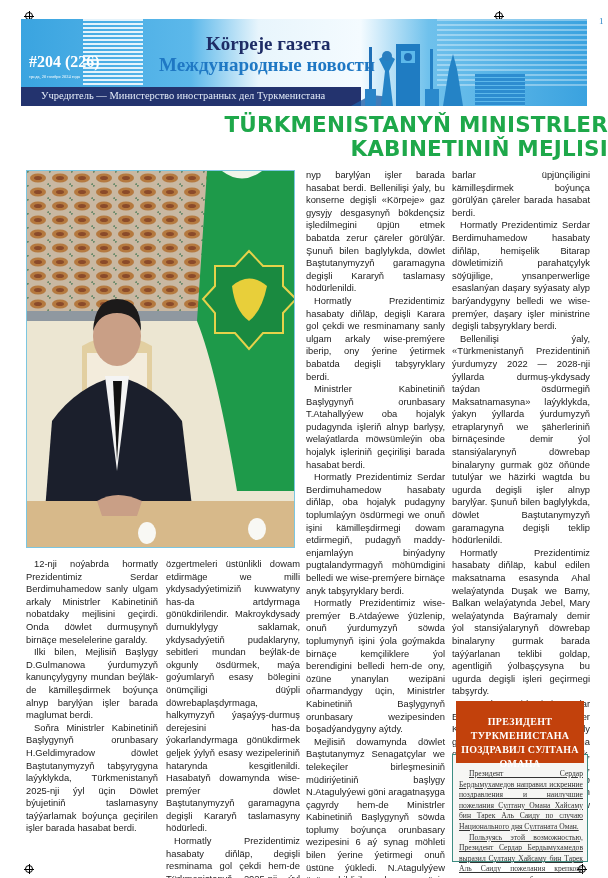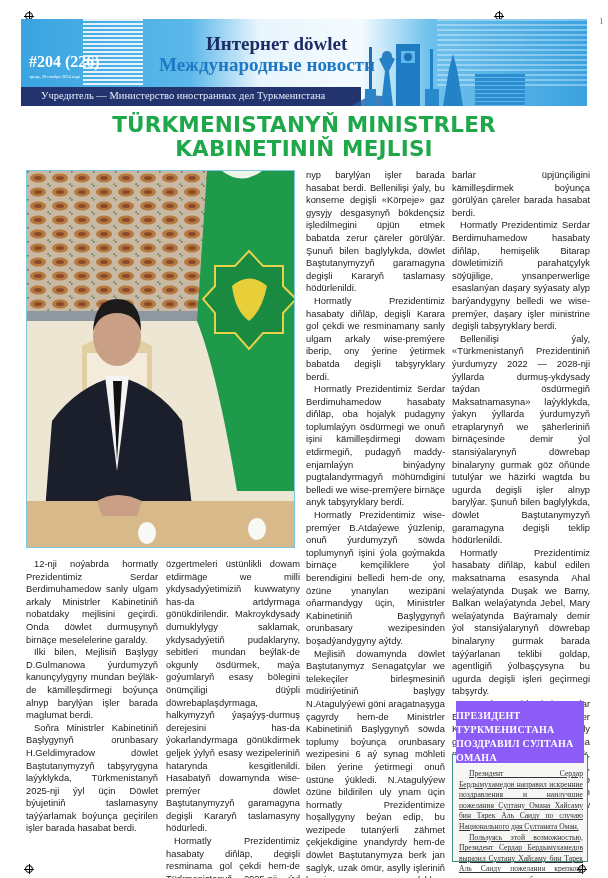--- a/index.html
+++ b/index.html
@@ -14,32 +14,32 @@
   .masthead .stripes { position: absolute; left: 62px; top: 0; width: 60px; height: 68px; background: repeating-linear-gradient(180deg, rgba(255,255,255,0.85) 0 2px, rgba(255,255,255,0) 2px 4px); }
   .masthead .stripes2 { position: absolute; right: 0; top: 0; width: 150px; height: 68px; background: repeating-linear-gradient(180deg, rgba(255,255,255,0.35) 0 2px, rgba(255,255,255,0) 2px 5px); }
   .issue { position: absolute; left: 8px; top: 34px; font-family: "Liberation Serif", serif; font-weight: bold; font-size: 16px; color: #ffffff; }
   .issue-date { position: absolute; left: 8px; top: 55px; font-family: "Liberation Serif", serif; font-size: 4.5px; color: #ffffff; }
   .title1 { position: absolute; left: 185px; top: 14px; font-family: "Liberation Serif", serif; font-weight: bold; font-size: 19px; color: #1e2c66; }
   .title2 { position: absolute; left: 138px; top: 35px; font-family: "Liberation Serif", serif; font-weight: bold; font-size: 19px; color: #1f78c4; }
   .founder-bar { position: absolute; left: 0; top: 68px; width: 340px; height: 19px; background: #23336e; }
   .founder { position: absolute; left: 20px; top: 71px; font-family: "Liberation Serif", serif; font-size: 10.5px; color: #e4ecf8; }
   .skyline { position: absolute; left: 330px; top: 10px; width: 236px; height: 77px; }
 
-  .headline { position: absolute; left: 0; top: 113px; width: 608px; text-align: center; font-family: "DejaVu Sans", sans-serif; font-weight: bold; font-size: 21.5px; line-height: 24px; color: #1ea84a; letter-spacing: 0.2px; }
+  .headline { position: absolute; left: 0; top: 113px; width: 608px; text-align: right; font-family: "DejaVu Sans", sans-serif; font-weight: bold; font-size: 21.5px; line-height: 24px; color: #1ea84a; letter-spacing: 0.2px; }
 
   .photo { position: absolute; left: 26px; top: 170px; width: 269px; height: 378px; border: 1.5px solid #7cc6e0; overflow: hidden; background: #e9e2d4; }
   .col { position: absolute; font-family: "Liberation Sans", sans-serif; font-size: 9.35px; line-height: 12.6px; text-align: justify; color: #222; }
   .col p { text-indent: 8px; hyphens: manual; }
   .c1 { left: 26px; top: 558px; width: 132px; }
   .c2 { left: 166px; top: 558px; width: 134px; }
   .c3 { left: 306px; top: 169px; width: 139px; }
   .c4 { left: 452px; top: 169px; width: 138px; }
 
   .sidebox { position: absolute; left: 452px; top: 702px; width: 136px; height: 152px; border: 1.3px solid #3d8c82; background: #f6f6f4; }
-  .sidebox-head { position: absolute; left: 3px; top: 3px; width: 128px; height: 46px; background: #8b5cf6; color: #ffffff; font-family: "Liberation Serif", serif; font-weight: bold; font-size: 10px; line-height: 14px; text-align: left; padding-top: 8px; letter-spacing: 0.3px; }
+  .sidebox-head { position: absolute; left: 3px; top: 3px; width: 128px; height: 46px; background: #c2410c; color: #ffffff; font-family: "Liberation Serif", serif; font-weight: bold; font-size: 10px; line-height: 14px; text-align: center; padding-top: 14px; letter-spacing: 0.3px; }
   .sidebox-body { position: absolute; left: 6px; top: 55px; width: 124px; font-family: "Liberation Serif", serif; font-size: 7.6px; line-height: 10.6px; text-align: justify; color: #333; }
   .sidebox-body p { text-indent: 10px; text-decoration: underline; }
 </style>
 </head>
 <body>
 
 <div class="reg" style="left:24px;top:11px;">
     <span class="v"></span>
   </div>
 <div class="reg" style="left:494px;top:11px;">
@@ -51,21 +51,21 @@
 <div class="reg" style="left:577px;top:864px;">
     <span class="v"></span>
   </div>
 <div class="pagenum">1</div>
 
 <div class="masthead">
   <div class="stripes"></div>
   <div class="stripes2"></div>
   <div class="issue">#204 (226)</div>
   <div class="issue-date">среда, 20 ноября 2024 года</div>
-  <div class="title1">Интернет döwlet</div>
+  <div class="title1">Körpeje газета</div>
   <div class="title2">Международные новости</div>
   <div class="founder-bar"></div>
   <div class="founder">Учредитель — Министерство иностранных дел Туркменистана</div>
   <svg class="skyline" viewBox="0 0 236 77">
     <path d="M0 77 L20 66 L40 68 L40 77 Z" fill="#1e5fa8" opacity="0.8"></path>
     <rect x="18" y="18" width="3" height="50" fill="#1f6fb6"></rect>
     <rect x="14" y="60" width="11" height="17" fill="#2a84c8"></rect>
     <path d="M30 77 L34 42 L28 30 L36 25 L44 30 L38 42 L42 77 Z" fill="#2483c6"></path>
     <circle cx="36" cy="27" r="5" fill="#2a7fc0"></circle>
     <rect x="45" y="15" width="24" height="62" fill="#1f7cc2"></rect>
@@ -117,34 +117,35 @@
     <path d="M66 160 Q68 128 90 128 Q114 128 114 160 Q108 142 90 142 Q72 142 66 160 Z" fill="#1c1a1a"></path>
     <rect x="0" y="330" width="269" height="48" fill="#d7b98a"></rect>
     <path d="M70 330 Q90 318 115 330 L110 345 L75 345 Z" fill="#c99f86"></path>
     <ellipse cx="120" cy="362" rx="9" ry="11" fill="#f8f8f4"></ellipse>
     <ellipse cx="230" cy="358" rx="9" ry="11" fill="#f8f8f4"></ellipse>
   </svg>
 </div>
 
 <div class="col c1">
   <p>12-nji noýabrda hormatly Prezidentimiz Serdar Berdimuhamedow sanly ulgam arkaly Ministrler Kabinetiniň nobatdaky mejlisini geçirdi. Onda döwlet durmuşynyň birnäçe meselelerine garaldy.</p>
-  <p>Ilki bilen, Mejlisiň Başlygy D.Gulmanowa ýurdumyzyň kanunçylygyny mundan beýläk-de kämilleşdirmegi boýunça alnyp barylýan işler barada maglumat berdi.</p>
+  <p>Ilki bilen, Mejlisiň Başlygy D.Gulmanowa ýurdumyzyň kanunçylygyny mundan beýläk-de kämilleşdirmek boýunça alnyp barylýan işler barada maglumat berdi.</p>
   <p>Soňra Ministrler Kabinetiniň Başlygynyň orunbasary H.Geldimyradow döwlet Baştutanymyzyň tabşyrygyna laýyklykda, Türkmenistanyň 2025-nji ýyl üçin Döwlet býujetiniň taslamasyny taýýarlamak boýunça geçirilen işler barada hasabat berdi.</p>
 
 </div>
 
 <div class="col c2">
   <p style="text-indent:0">özgertmeleri üstünlikli dowam etdirmäge we milli ykdysadyýetimiziň kuwwatyny has-da artdyrmaga gönükdirilendir. Makroykdysady durnuklylygy saklamak, ykdysadyýetiň pudaklaryny, sebitleri mundan beýläk-de okgunly ösdürmek, maýa goýumlaryň esasy bölegini önümçiligi düýpli döwrebaplaşdyrmaga, halkymyzyň ýaşaýyş-durmuş derejesini has-da ýokarlandyrmaga gönükdirmek geljek ýylyň esasy wezipeleriniň hatarynda kesgitlenildi. Hasabatyň dowamynda wise-premýer döwlet Baştutanymyzyň garamagyna degişli Kararyň taslamasyny hödürledi.</p>
   <p>Hormatly Prezidentimiz hasabaty diňläp, degişli resminama gol çekdi hem-de Türkmenistanyň 2025-nji ýyl üçin Döwlet býujetiniň taslamasynyň Türkmenistanyň Mejlisiniň garamagyna iberilýändigini aýtdy.</p>
 
 </div>
 
 <div class="col c3">
   <p style="text-indent:0">nyp barylýan işler barada hasabat berdi. Bellenilişi ýaly, bu konserne degişli «Körpeje» gaz gysyjy desgasynyň bökdençsiz işledilmegini üpjün etmek babatda zerur çäreler görülýär. Şunuň bilen baglylykda, döwlet Baştutanymyzyň garamagyna degişli Kararyň taslamasy hödürlenildi.</p>
   <p>Hormatly Prezidentimiz hasabaty diňläp, degişli Karara gol çekdi we resminamany sanly ulgam arkaly wise-premýere iberip, ony ýerine ýetirmek babatda degişli tabşyryklary berdi.</p>
+  <p>Ministrler Kabinetiniň Başlygynyň orunbasary T.Atahallyýew oba hojalyk pudagynda işleriň alnyp barlyşy, welaýatlarda möwsümleýin oba hojalyk işleriniň geçirilişi barada hasabat berdi.</p>
   <p>Hormatly Prezidentimiz Serdar Berdimuhamedow hasabaty diňläp, oba hojalyk pudagyny toplumlaýyn ösdürmegi we onuň işini kämilleşdirmegi dowam etdirmegiň, pudagyň maddy-enjamlaýyn binýadyny pugtalandyrmagyň möhümdigini belledi we wise-premýere birnäçe anyk tabşyryklary berdi.</p>
   <p>Hormatly Prezidentimiz wise-premýer B.Atdaýewe ýüzlenip, onuň ýurdumyzyň söwda toplumynyň işini ýola goýmakda birnäçe kemçiliklere ýol berendigini belledi hem-de ony, özüne ynanylan wezipäni oňarmandygy üçin, Ministrler Kabinetiniň Başlygynyň orunbasary wezipesinden boşadýandygyny aýtdy.</p>
   <p>Mejlisiň dowamynda döwlet Baştutanymyz Senagatçylar we telekeçiler birleşmesiniň müdiriýetiniň başlygy N.Atagulyýewi göni aragatnaşyga çagyrdy hem-de Ministrler Kabinetiniň Başlygynyň söwda toplumy boýunça orunbasary wezipesini 6 aý synag möhleti bilen ýerine ýetirmegi onuň üstüne ýükledi. N.Atagulyýew özüne bildirilen uly ynam üçin hormatly Prezidentimize hoşallygyny beýan edip, bu wezipede tutanýerli zähmet çekjekdigine ynandyrdy hem-de döwlet Baştutanymyza berk jan saglyk, uzak ömür, asylly işleriniň hemişe rowaçlyklara beslenmegini arzuw etdi.</p>
 
 </div>
 
 <div class="col c4">
   <p style="text-indent:0">barlar üpjünçiligini kämilleşdirmek boýunça görülýän çäreler barada hasabat berdi.</p>
   <p>Hormatly Prezidentimiz Serdar Berdimuhamedow hasabaty diňläp, hemişelik Bitarap döwletimiziň parahatçylyk söýüjilige, ynsanperwerlige esaslanýan daşary syýasaty alyp barýandygyny belledi we wise-premýer, daşary işler ministrine degişli tabşyryklary berdi.</p>
   <p>Bellenilişi ýaly, «Türkmenistanyň Prezidentiniň ýurdumyzy 2022 — 2028-nji ýyllarda durmuş-ykdysady taýdan ösdürmegiň Maksatnamasyna» laýyklykda, ýakyn ýyllarda ýurdumyzyň etraplarynyň we şäherleriniň birnäçesinde demir ýol stansiýalarynyň döwrebap binalaryny gurmak göz öňünde tutulýar we häzirki wagtda bu ugurda degişli işler alnyp barylýar. Şunuň bilen baglylykda, döwlet Baştutanymyzyň garamagyna degişli teklip hödürlenildi.</p>

